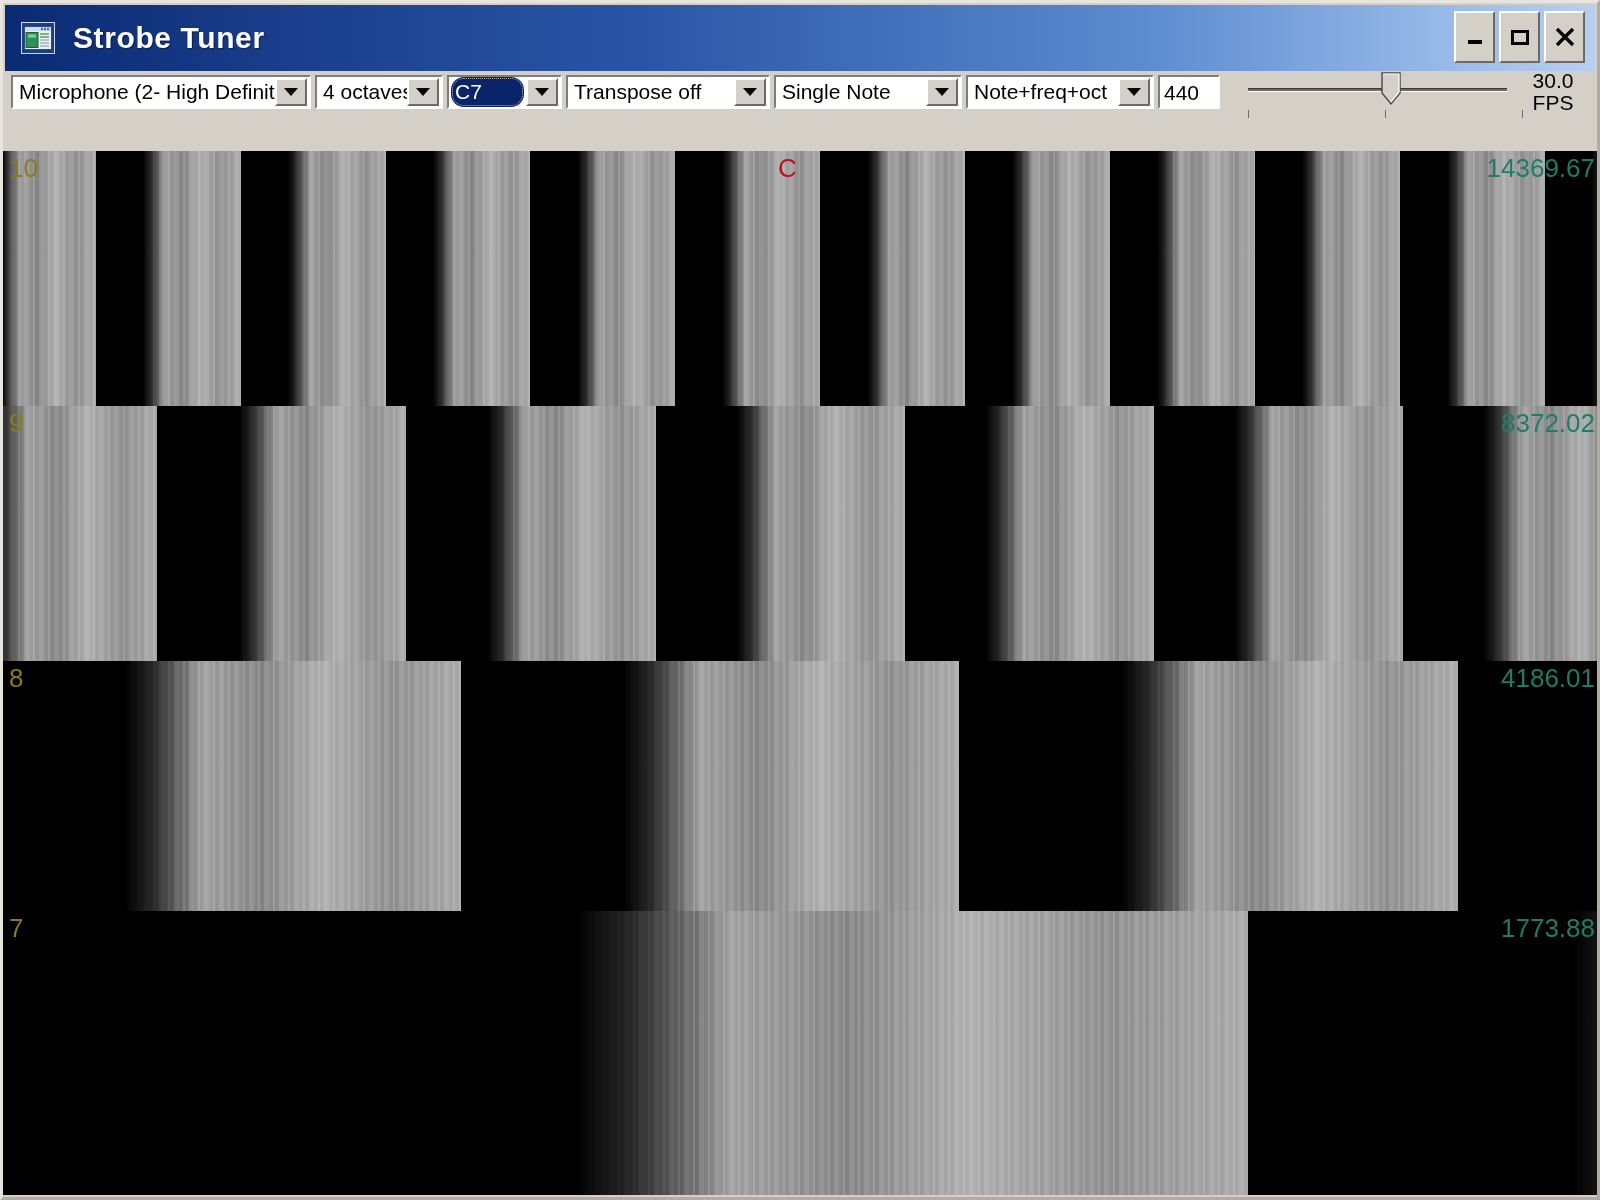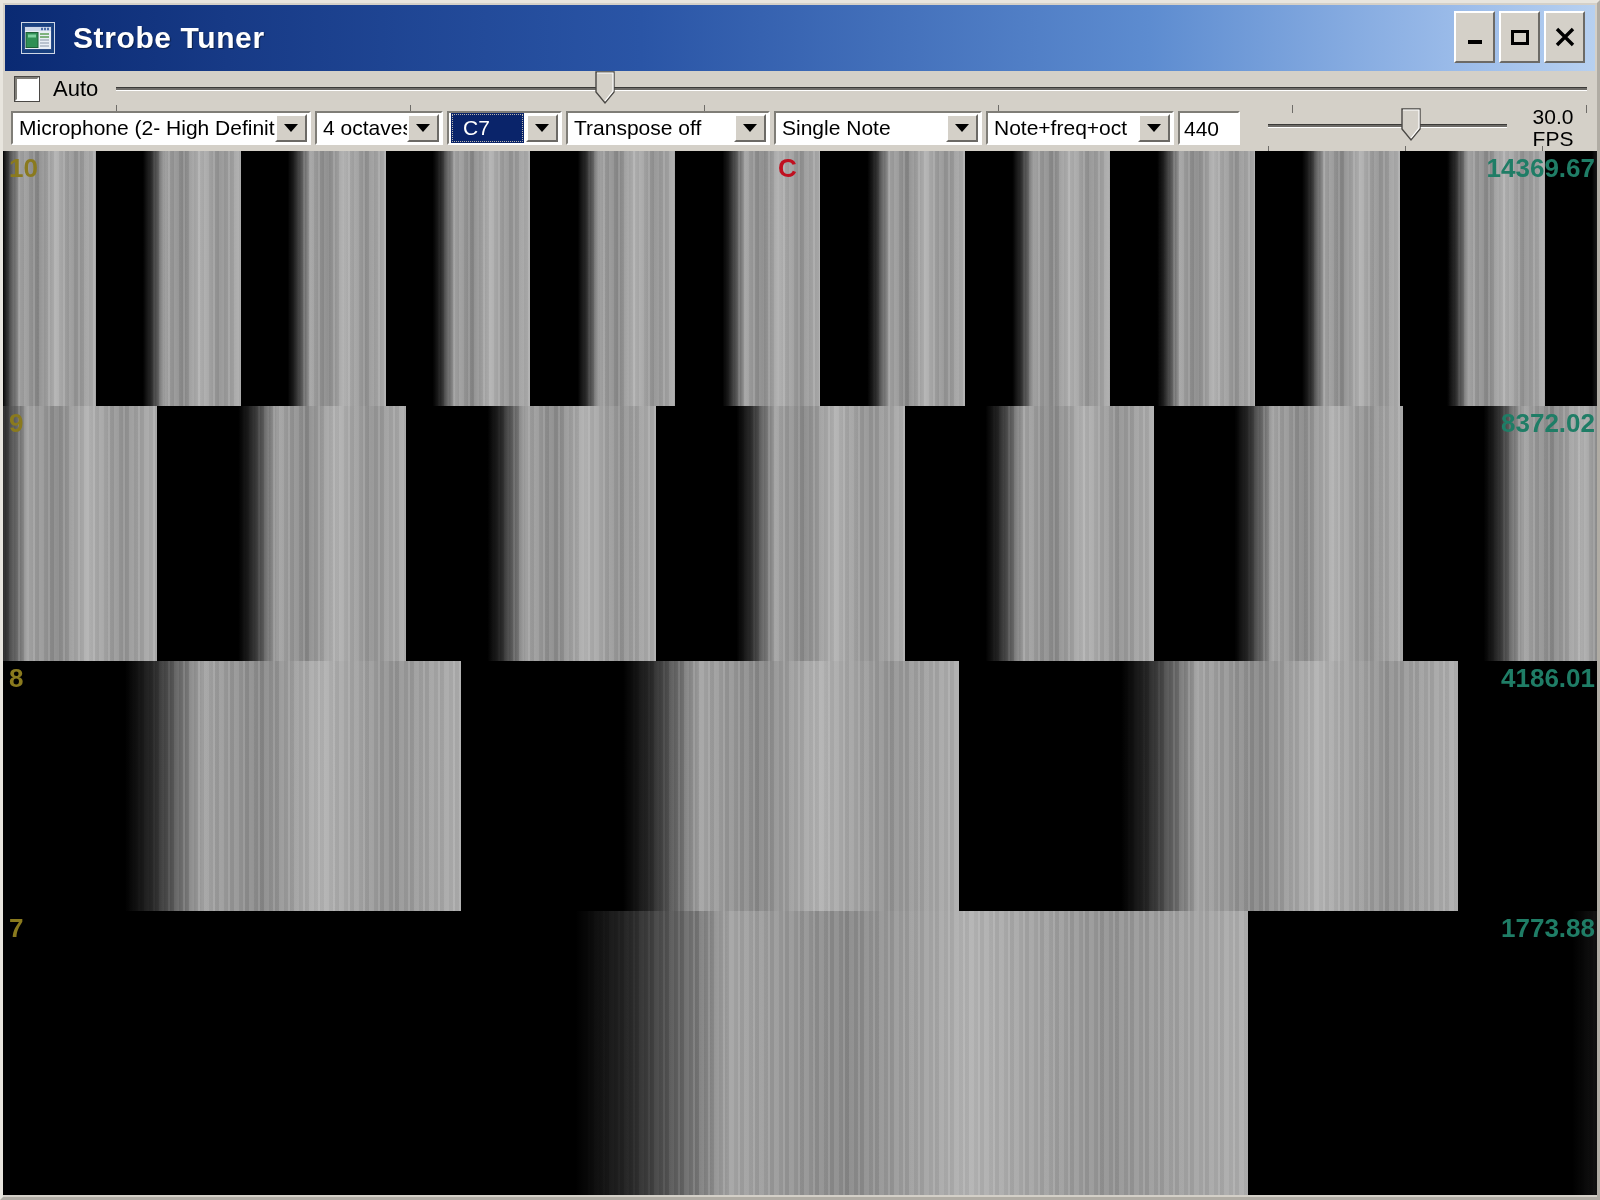--- a/index.html
+++ b/index.html
@@ -147,21 +147,22 @@
     overflow: hidden;
     flex: 1;
     line-height: 30px;
   }
   .combo.selected .val {
     background: #0a246a;
     color: #ffffff;
     outline: 1px dotted #b9b6af;
     outline-offset: -2px;
     margin: 2px;
-    padding: 0 12px;
+    padding: 0 4px;
+    border-radius: 13px;
   }
   .combo .arrowbtn {
     width: 32px; height: 28px;
     margin-right: 2px;
     background: #d4d0c8;
     border: 2px solid;
     border-color: #ffffff #6c6a66 #6c6a66 #ffffff;
     display: flex; align-items: center; justify-content: center;
     flex: none;
   }
@@ -207,21 +208,20 @@
     width: 100%;
     height: 1044px;
     background: #000;
     overflow: hidden;
   }
   .band {
     position: relative;
     width: 100%;
     overflow: hidden;
     background: #fef9c3;
-    font-weight: bold;
   }
   .band .stripes {
     position: absolute;
     inset: 0;
   }
   .oct-label {
     position: absolute;
     left: 6px; top: 2px;
     font-size: 26px;
     color: #8a7a1e;
@@ -282,41 +282,20 @@
       <div class="win-btn">
         <svg width="24" height="24" viewBox="0 0 24 24" aria-hidden="true">
           <path d="M4 4 L20 20 M20 4 L4 20" stroke="#000" stroke-width="3.4" fill="none"></path>
         </svg>
       </div>
     </div>
   </div>
 
   <div class="toolbar">
 
-    <div class="row-auto">
-      <span class="checkbox"></span>
-      <span class="auto-label">Auto</span>
-      <span class="trackwrap">
-        <span class="track"></span>
-        <span class="thumb" id="sens-thumb" style="left: 478.742px;">
-          <svg width="20" height="34" viewBox="0 0 20 34" aria-hidden="true">
-            <path d="M1 1 H19 V21 L10 32 L1 21 Z" fill="#d4d0c8" stroke="#4a4845" stroke-width="1.4"></path>
-            <path d="M2 2 H18 V20 L10 30" fill="none" stroke="#ffffff" stroke-width="1.2"></path>
-          </svg>
-        </span>
-        <span class="ticks" id="sens-ticks">
-            <span class="tick" style="left: 0px;"></span>
-            <span class="tick" style="left: 293.947px;"></span>
-            <span class="tick" style="left: 587.894px;"></span>
-            <span class="tick" style="left: 881.841px;"></span>
-            <span class="tick" style="left: 1175.79px;"></span>
-            <span class="tick" style="left: 1469.73px;"></span>
-          </span>
-      </span>
-    </div>
 
     <div class="row-ctrls">
 
       <span class="combo" style="width:300px">
         <span class="val">Microphone (2- High Definition</span>
         <span class="arrowbtn">
             <span class="caret"></span>
           </span>
       </span>
 
@@ -334,21 +313,21 @@
           </span>
       </span>
 
       <span class="combo" style="width:204px">
         <span class="val">Transpose off</span>
         <span class="arrowbtn">
             <span class="caret"></span>
           </span>
       </span>
 
-      <span class="combo" style="width:208px">
+      <span class="combo" style="width:188px">
         <span class="val">Single Note</span>
         <span class="arrowbtn">
             <span class="caret"></span>
           </span>
       </span>
 
       <span class="combo" style="width:188px">
         <span class="val">Note+freq+oct</span>
         <span class="arrowbtn">
             <span class="caret"></span>

